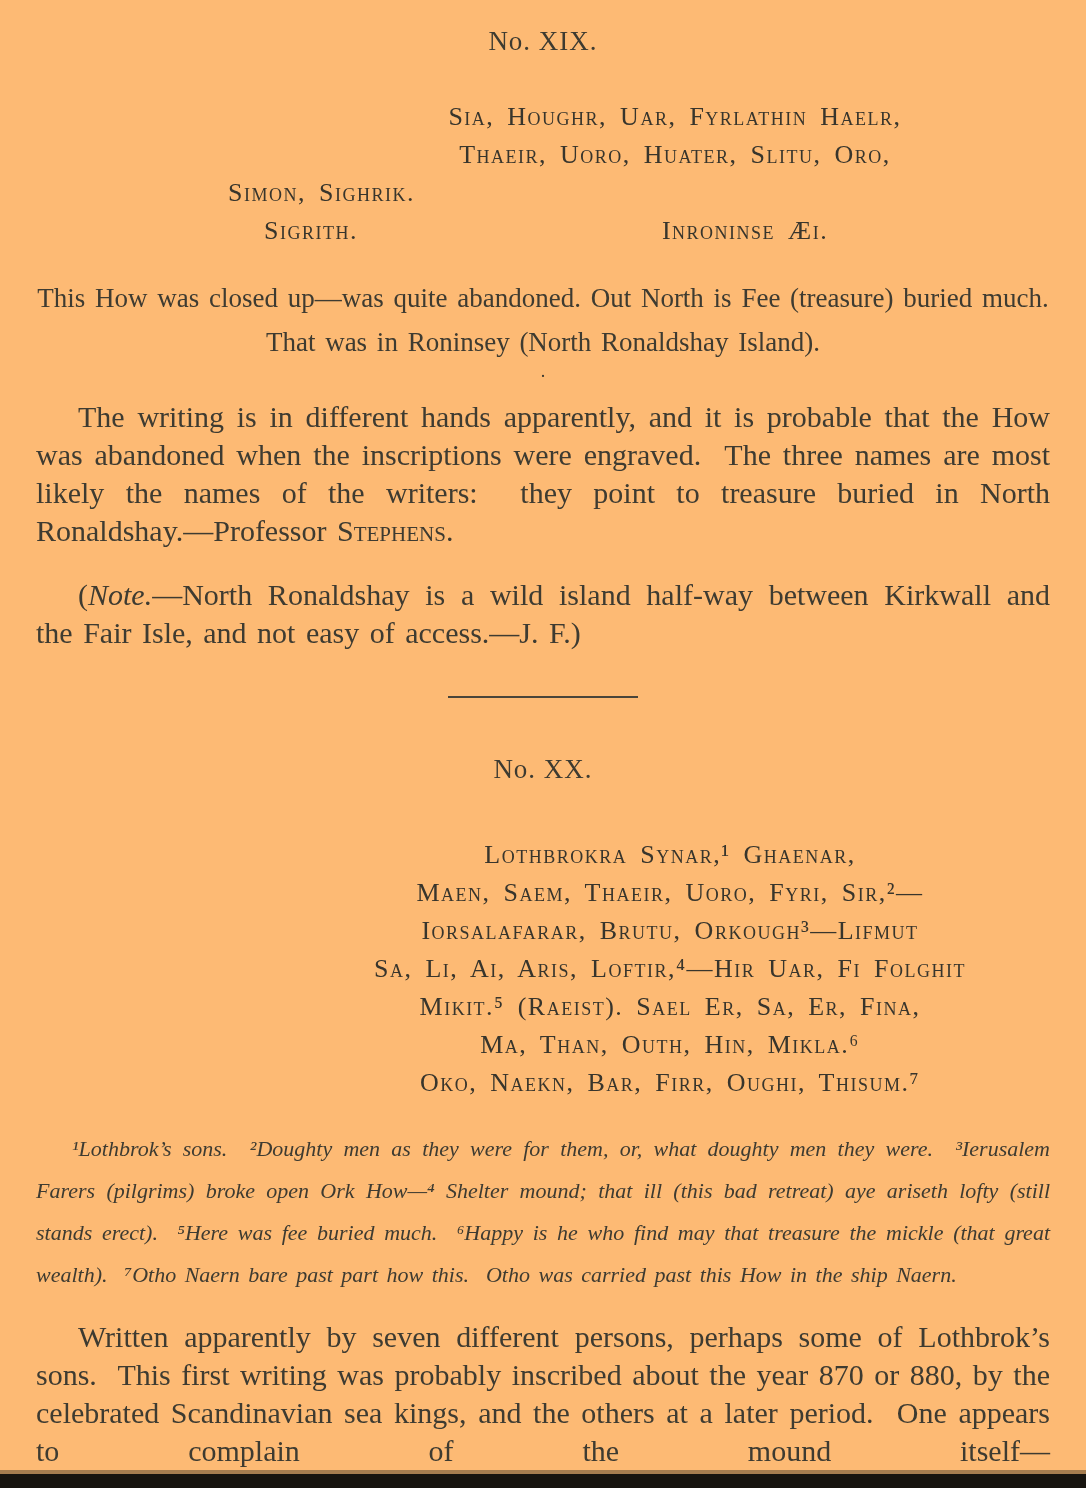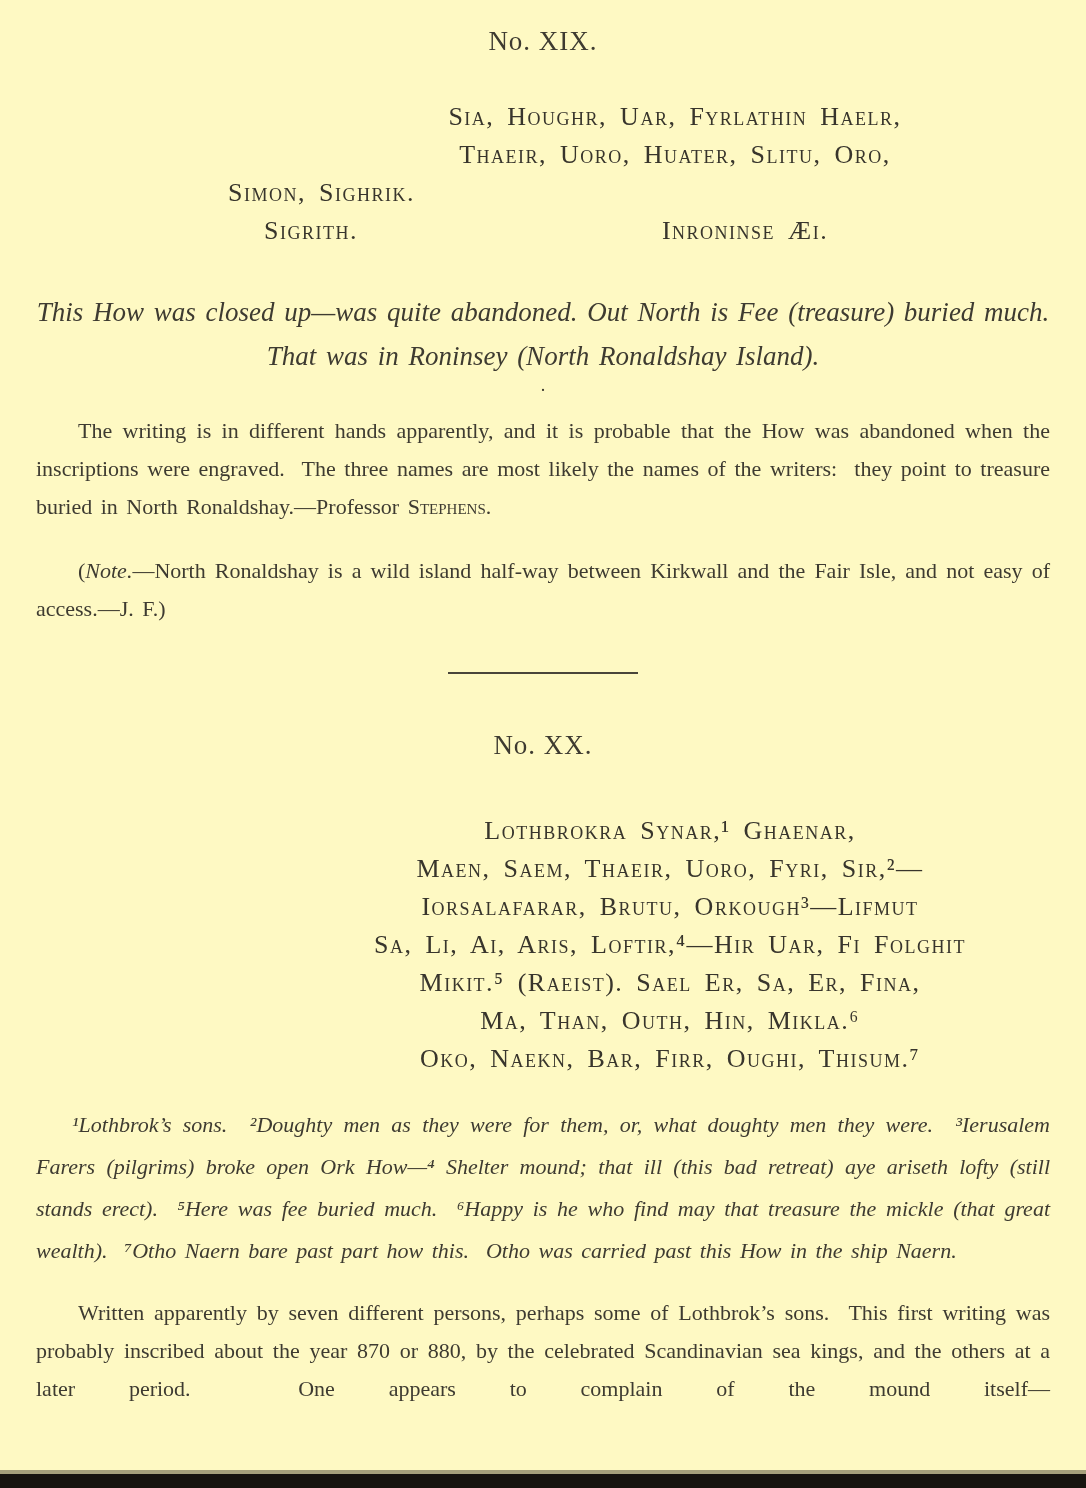--- a/index.html
+++ b/index.html
@@ -1,21 +1,21 @@
 <!DOCTYPE html>
 <html><head>
 <meta charset="utf-8">
 <style>
   html, body { margin: 0; padding: 0; background: #6b675c; }
   .page {
     position: relative;
     width: 1086px;
     height: 1488px;
     margin: 0 auto;
-    background: #fef9c3;
+    background: #fdba74;
     color: #3e3b31;
     font-family: "Liberation Serif", "DejaVu Serif", serif;
     box-sizing: border-box;
     padding: 24px 36px 0 36px;
     overflow: hidden;
   }
   .no-title {
     margin: 0;
     text-align: center;
     font-weight: normal;
@@ -31,37 +31,36 @@
     letter-spacing: 1.5px;
     word-spacing: 5px;
     color: #38352c;
   }
   .xix-lines { margin-left: 264px; }
   .names-simon { margin-left: 192px; }
   .names-row { display: flex; }
   .names-row .left { margin-left: 228px; text-align: center; }
   .names-row .right { margin-left: 304px; }
   .translation {
-    margin-top: 40px;
+    margin-top: 26px;
     text-align: center;
-    font-style: italic;
     font-size: 27px;
     line-height: 44px;
     word-spacing: 3px;
   }
   .stray-dot {
     text-align: center;
     font-size: 18px;
     line-height: 10px;
     height: 10px;
     margin-top: 2px;
   }
   .body-para {
     margin: 22px 0 0 0;
-    font-size: 22px;
+    font-size: 30px;
     line-height: 38px;
     text-align: justify;
     text-indent: 42px;
     word-spacing: 3px;
     white-space: pre-wrap;
   }
   .note-para { margin-top: 26px; }
   .sc { font-variant: small-caps; }
   .ital { font-style: italic; }
   .divider {

